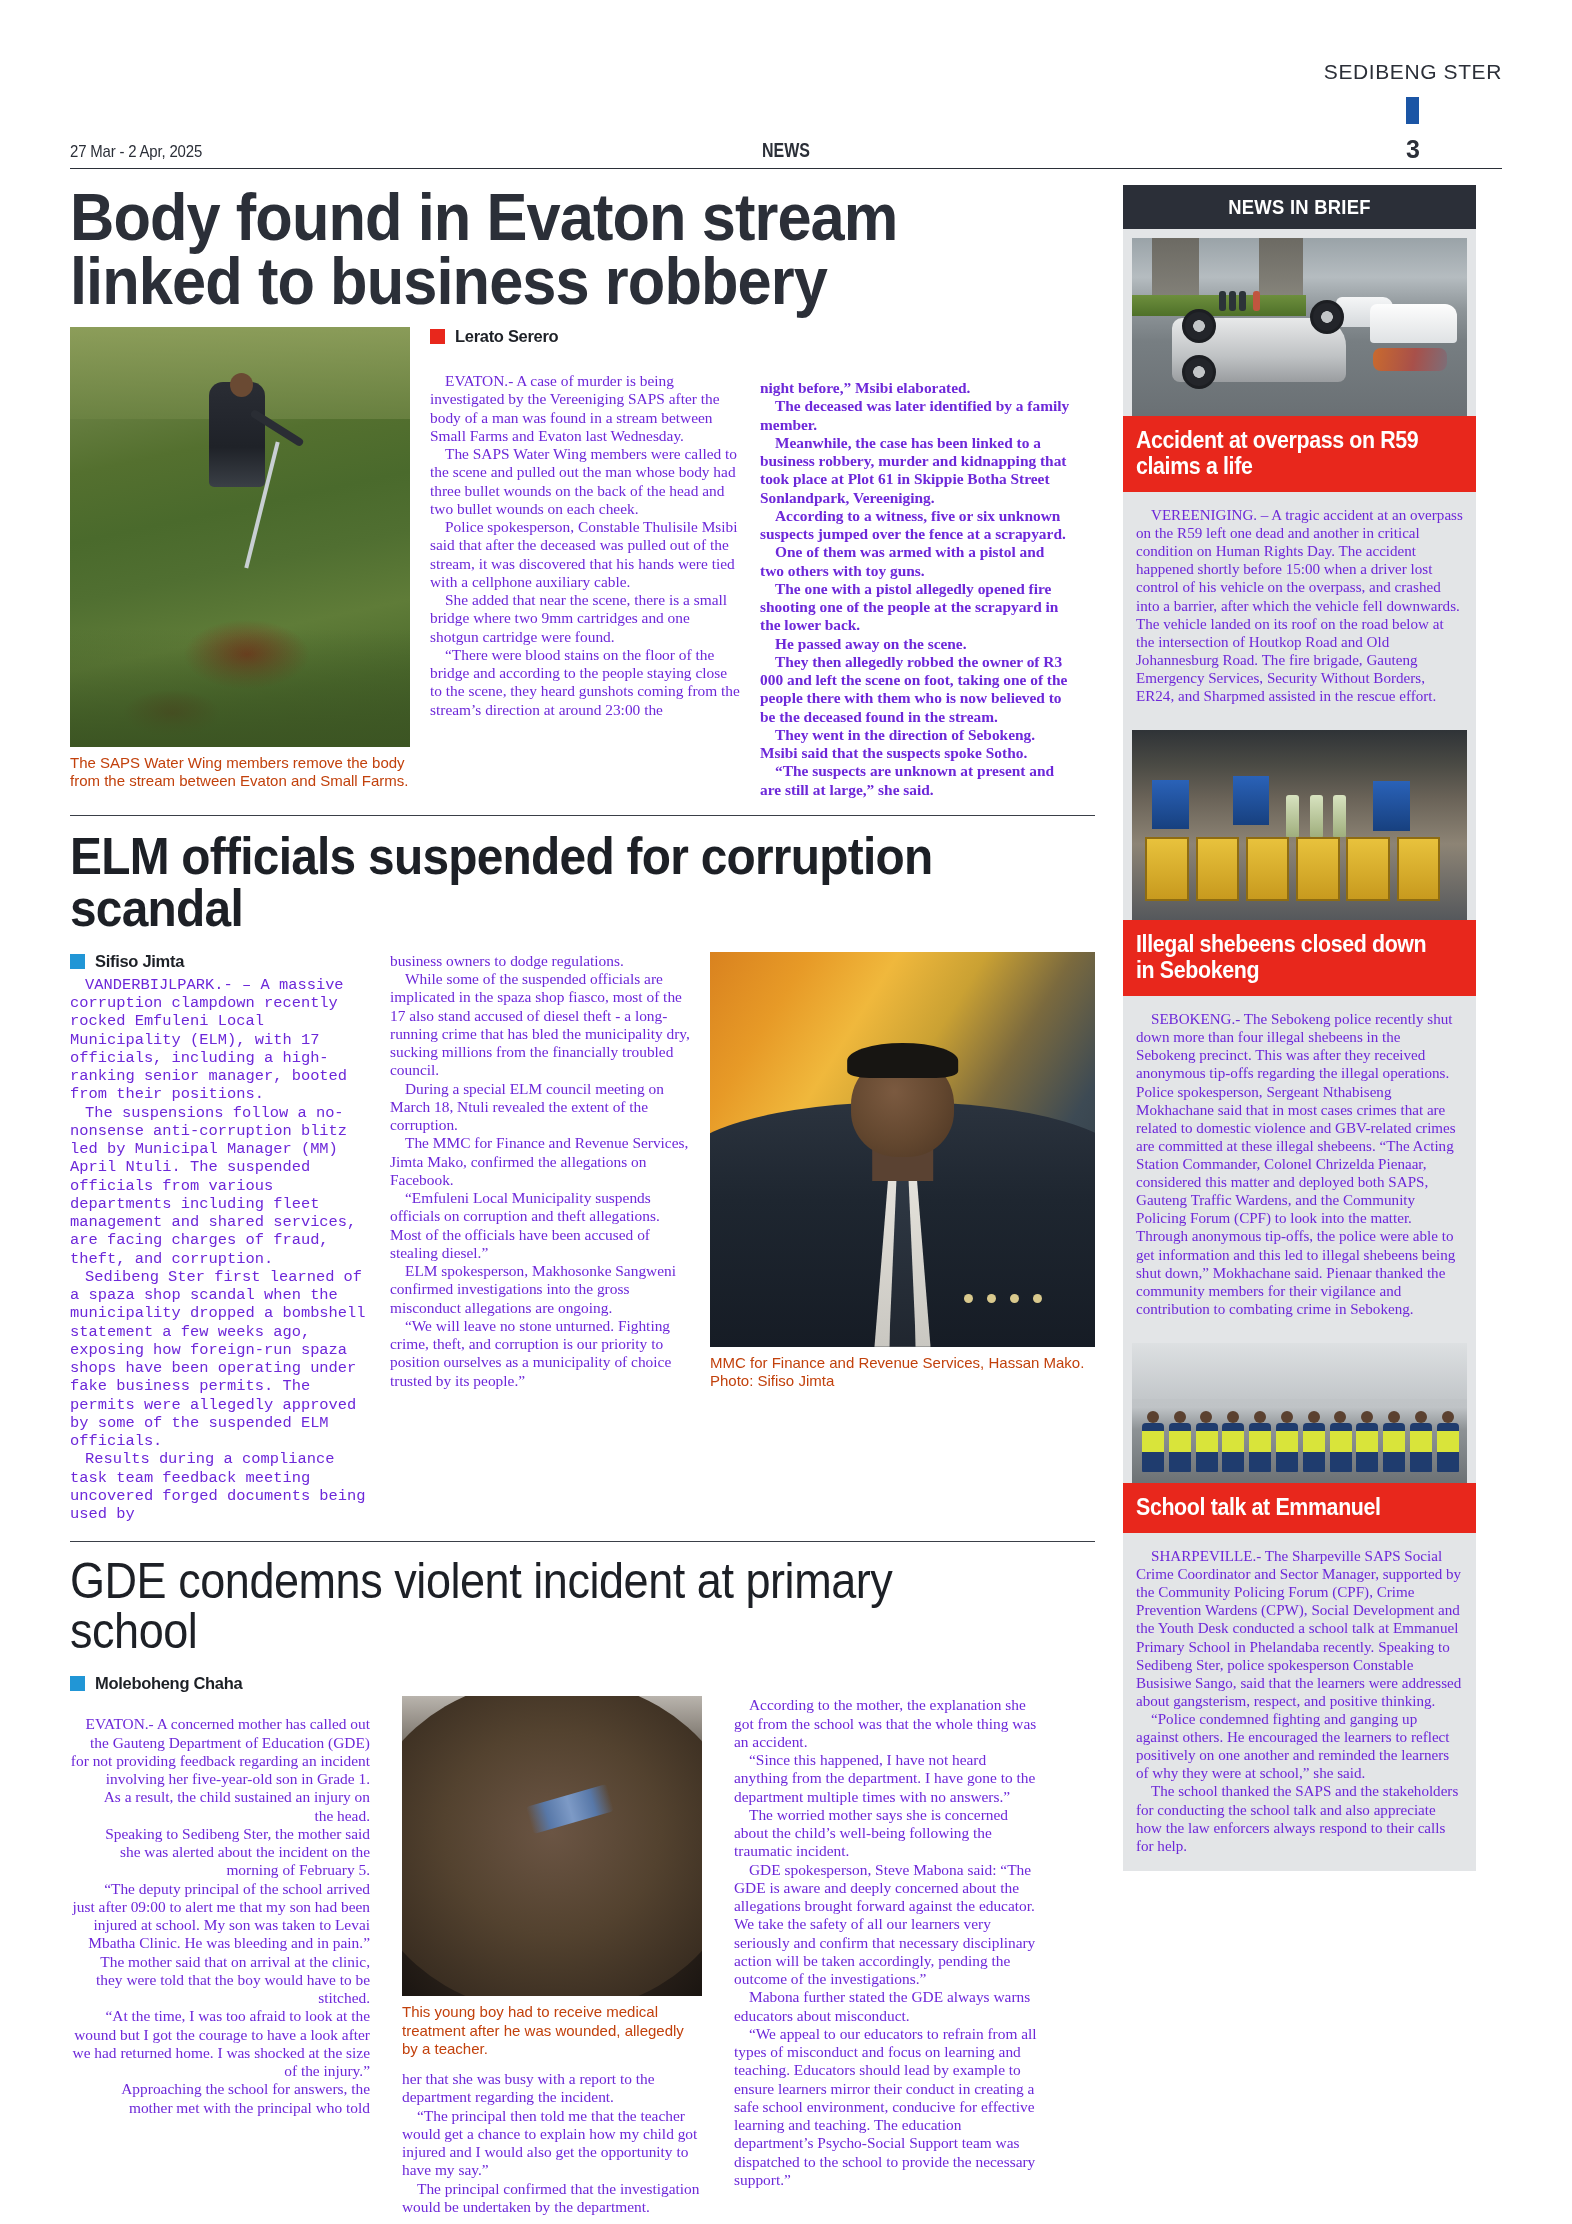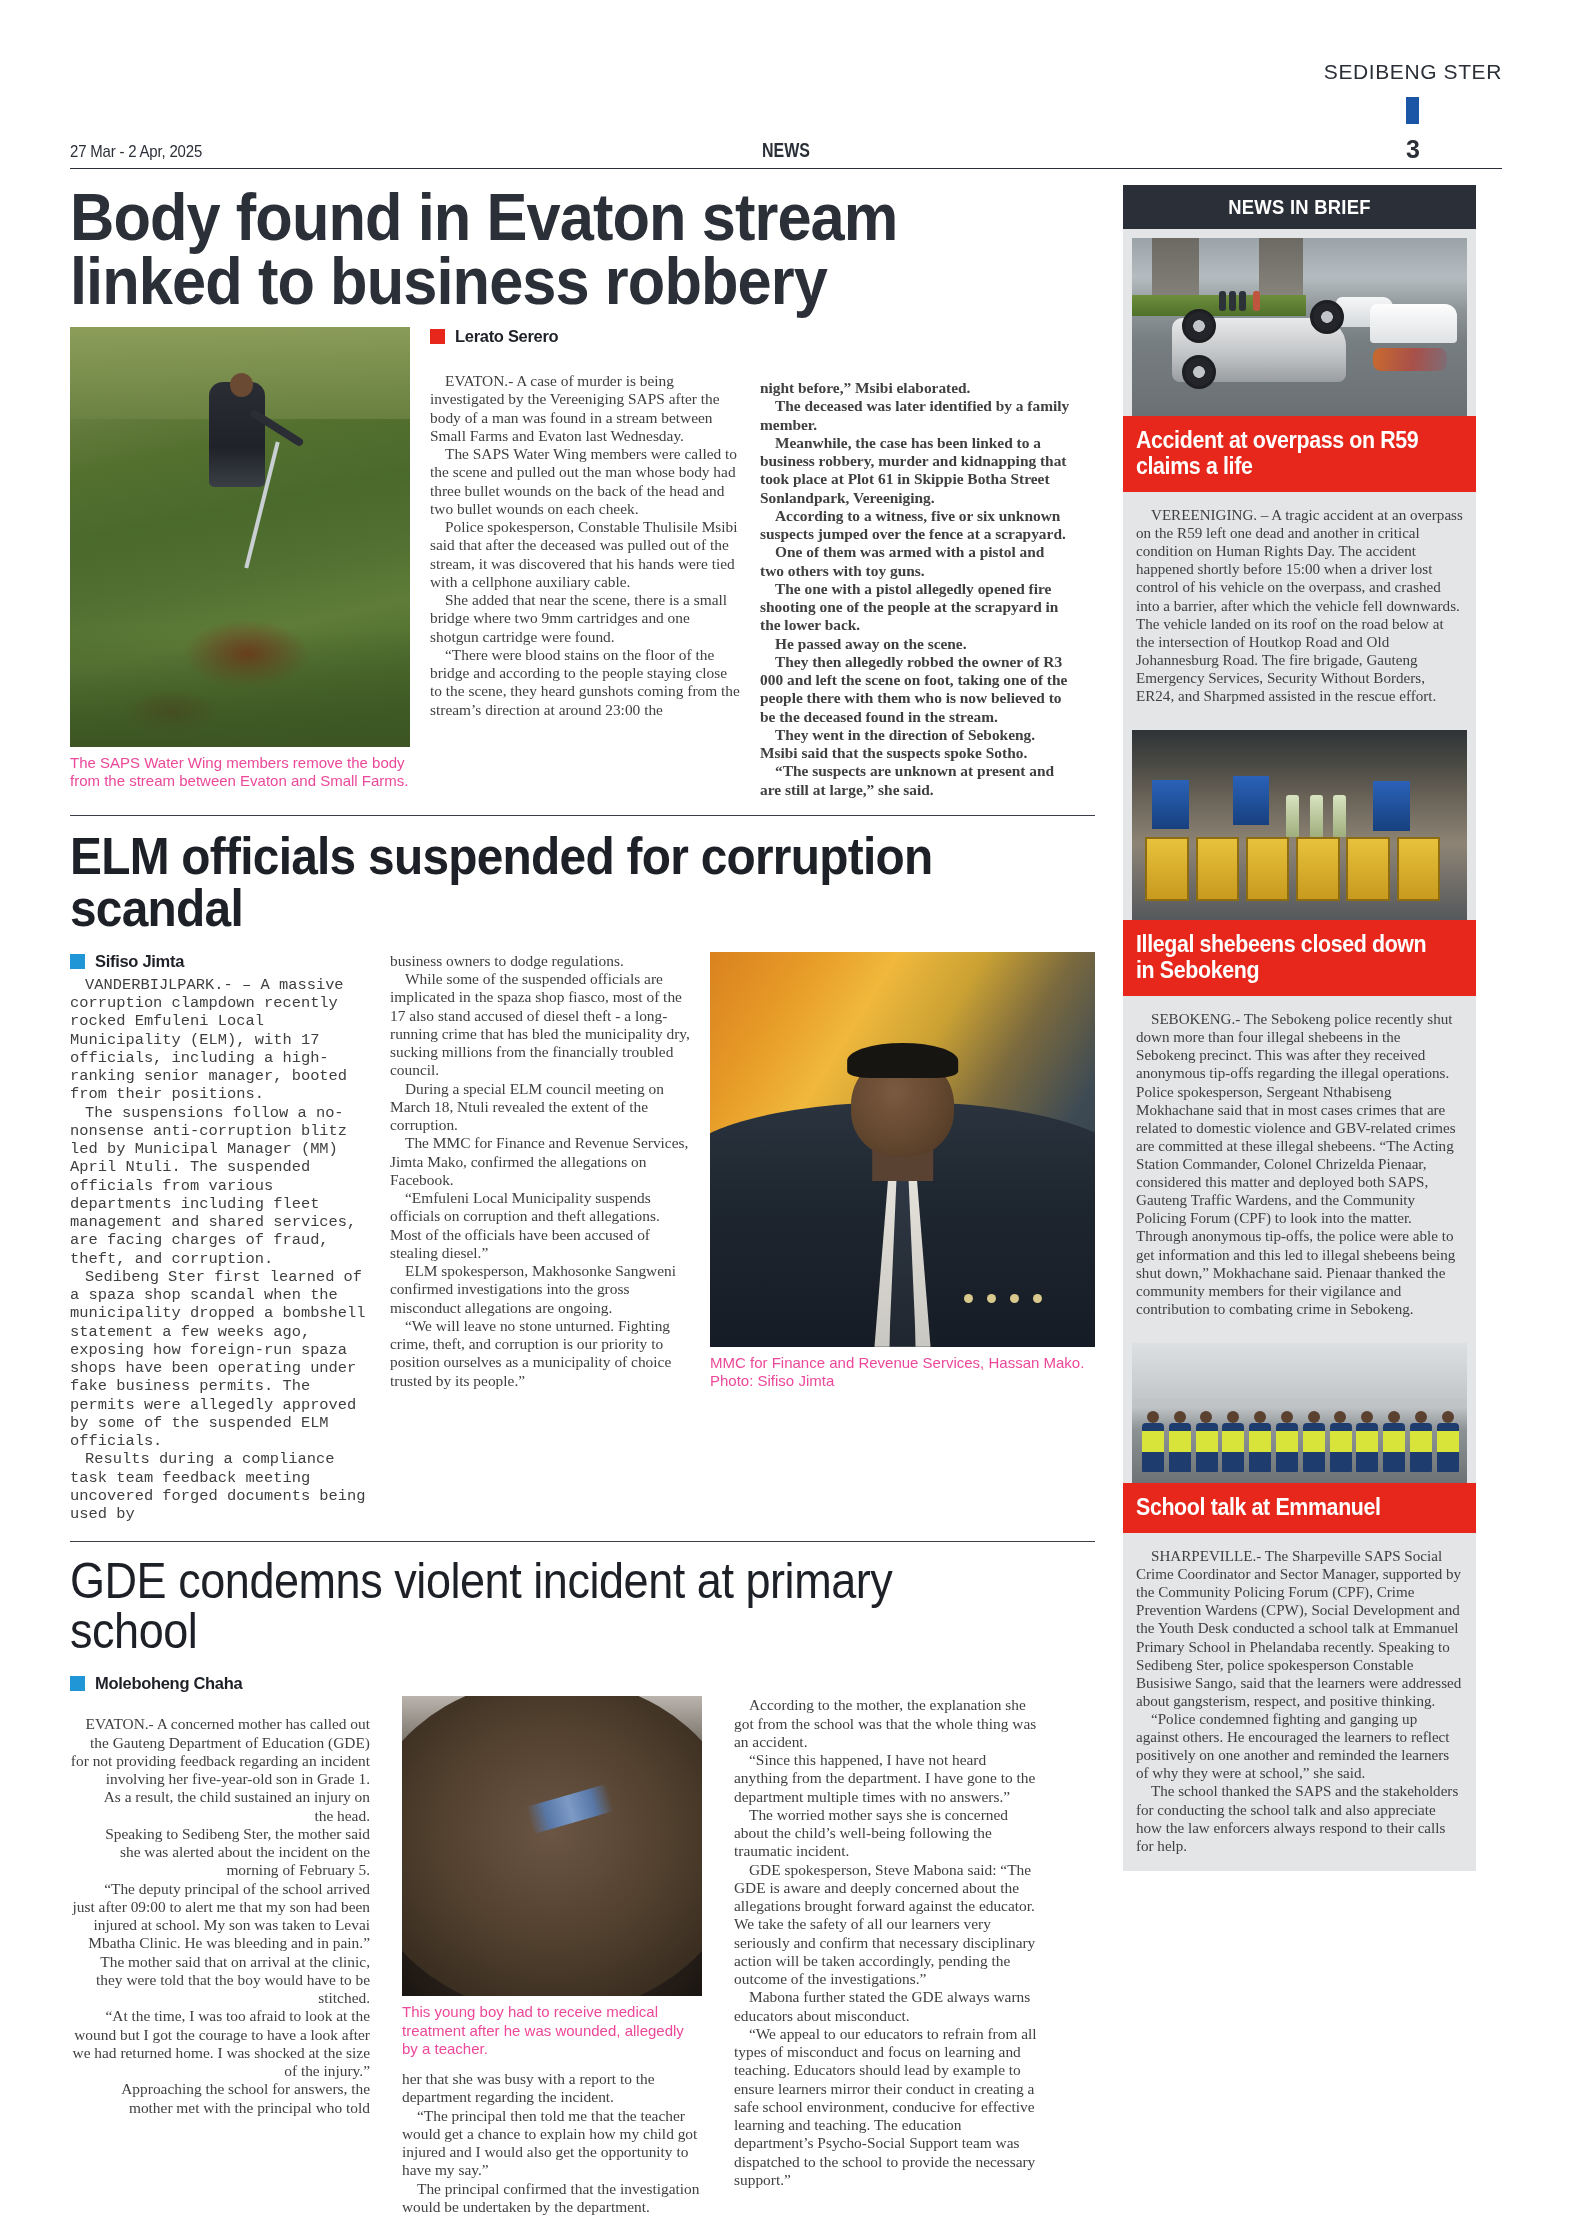--- a/index.html
+++ b/index.html
@@ -136,32 +136,32 @@
     font-size: 16.5px;
     color: #1d2026;
     letter-spacing: -0.3px;
   }
 
   
   .bt {
     font-family: "Liberation Serif", serif;
     font-size: 15.4px;
     line-height: 1.185;
-    color: #404040;
+    color: #6d28d9;
     text-align: left;
   }
   .bt p { text-indent: 15px; margin: 0; }
   .bt p.noind { text-indent: 0; }
 
   
   .cap {
     font-family: "Liberation Sans", sans-serif;
     font-size: 15px;
     line-height: 1.22;
-    color: #ec4899;
+    color: #c2410c;
     margin-top: 7px;
   }
 
   
   .photo { position: relative; overflow: hidden; background: #cfd4d8; }
 
   
   .ph-water {
     width: 340px; height: 420px;
     background:

